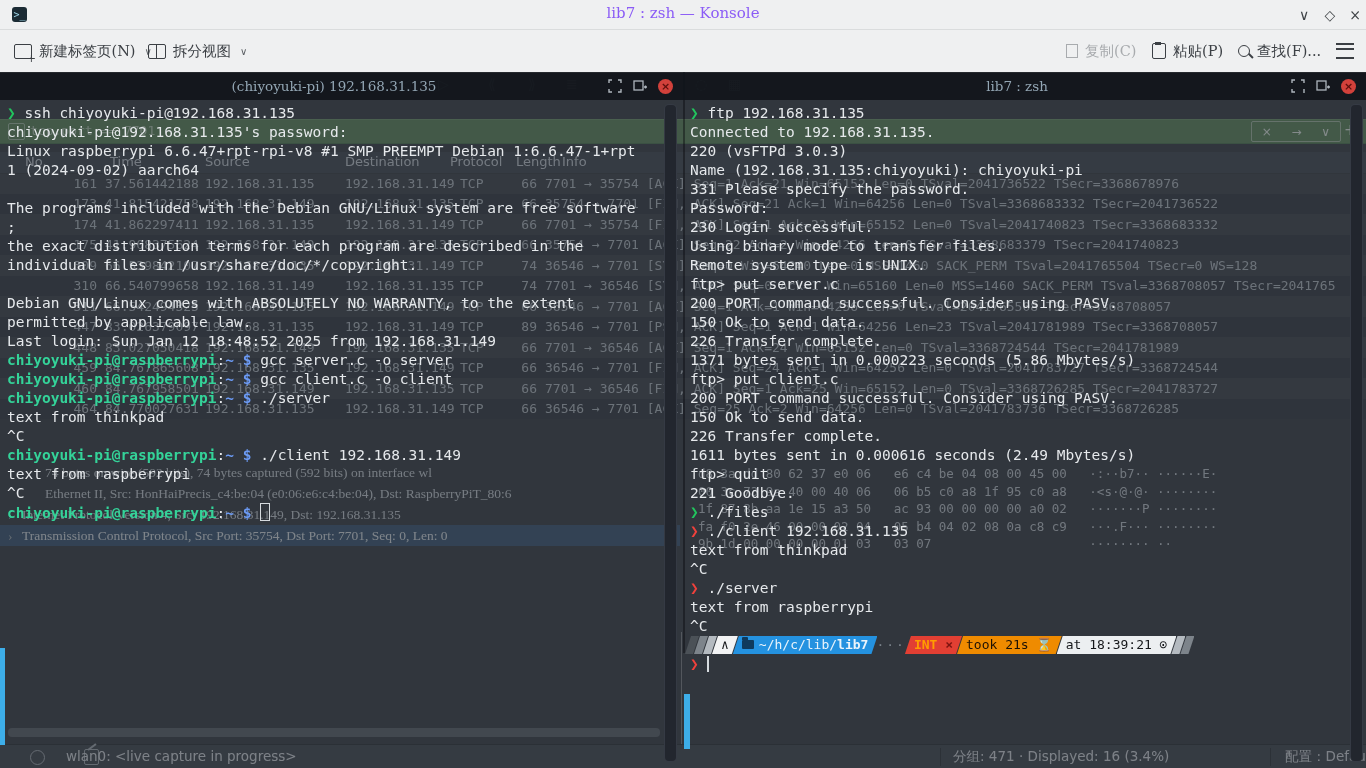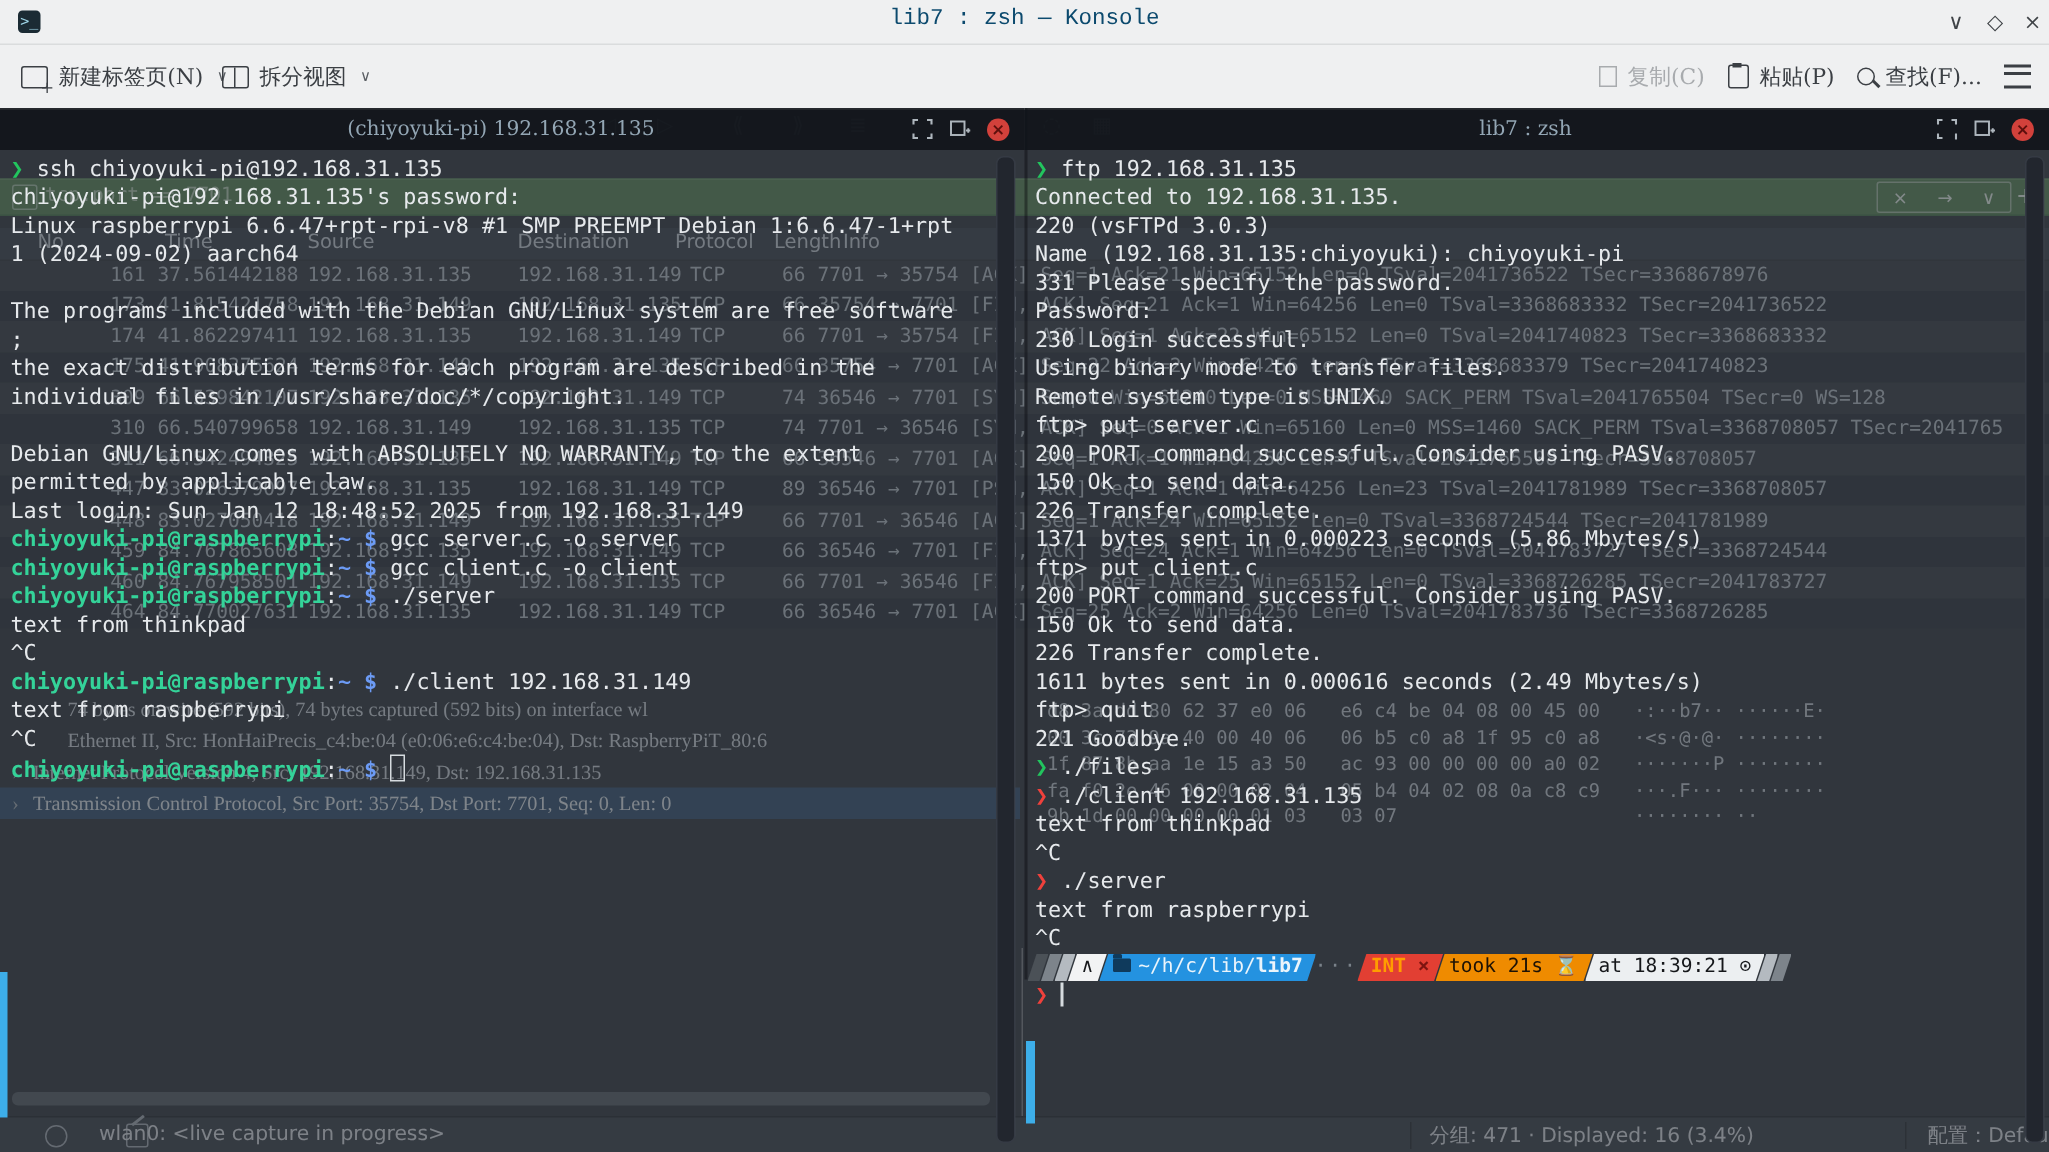--- a/index.html
+++ b/index.html
@@ -40,21 +40,21 @@
   .ws-circ{position:absolute;left:30px;top:5px;width:13px;height:13px;border-radius:50%;border:1.5px solid #a9b0b7;}
   .ws-pencil{position:absolute;left:84px;top:4px;width:13px;height:14px;border:1.5px solid #a9b0b7;border-radius:2px;}
   .ws-pencil:after{content:"";position:absolute;left:2px;top:-4px;width:10px;height:2px;background:#a9b0b7;transform:rotate(-38deg);}
   .ws-pane-vline{position:absolute;left:681px;top:560px;width:1px;height:112px;background:rgba(255,255,255,.38);}
   .blue-strip{position:absolute;background:#3daee9;}
   
   #dim{position:absolute;left:0;top:72px;width:1366px;height:696px;background:rgba(44,49,57,.55);}
   
   #titlebar{position:absolute;left:0;top:0;width:1366px;height:29px;background:#eff0f1;border-bottom:1px solid #dadcdd;
             font-family:"DejaVu Serif","Liberation Serif",serif;}
-  #title-text{position:absolute;left:0;top:4px;width:100%;text-align:center;color:#0c4a6e;font-size:15px;font-family:Liberation Mono, monospace;}
+  #title-text{position:absolute;left:0;top:4px;width:100%;text-align:center;color:#8b5cf6;font-size:15px;}
   #app-icon{position:absolute;left:12px;top:7px;width:15px;height:15px;background:#1b2b34;border-radius:3px;color:#9fd6e8;font-size:10px;line-height:15px;text-align:center;font-family:"DejaVu Sans Mono",monospace;}
   .winbtn{position:absolute;top:5px;width:20px;height:20px;text-align:center;line-height:20px;color:#3f4347;font-size:14px;}
   #toolbar{position:absolute;left:0;top:30px;width:1366px;height:42px;background:#eff0f1;border-bottom:1px solid #c2c5c7;
            font-family:"DejaVu Serif","Liberation Serif",serif;font-size:14.5px;color:#3b3f44;}
   .tb-item{position:absolute;top:0;height:42px;display:flex;align-items:center;gap:7px;}
   .tb-caret{font-size:10px;color:#5a5e63;margin-left:2px;}
   .tb-label.disabled{color:#a8abae;}
   .ic-tabnew{width:16px;height:13px;border:1.5px solid #3b3f44;border-radius:2px;position:relative;}
   .ic-tabnew:after{content:"+";position:absolute;right:-5px;bottom:-7px;font-size:11px;color:#3b3f44;}
   .ic-split{width:16px;height:13px;border:1.5px solid #3b3f44;border-radius:2px;position:relative;}

